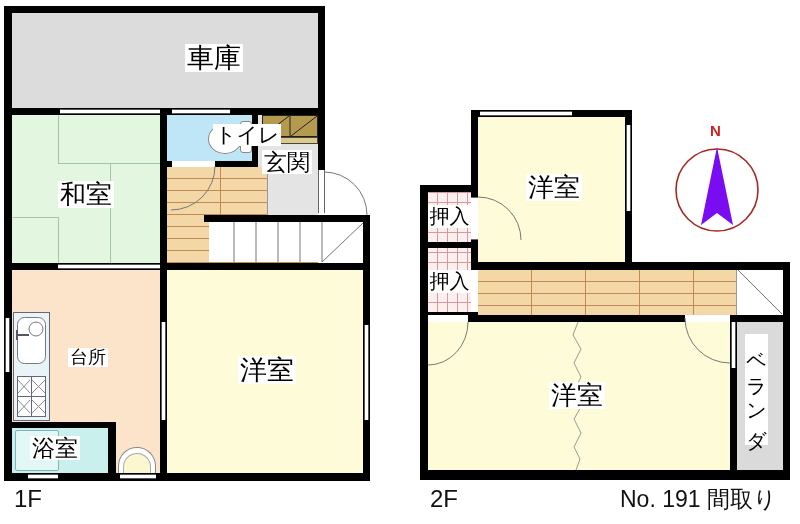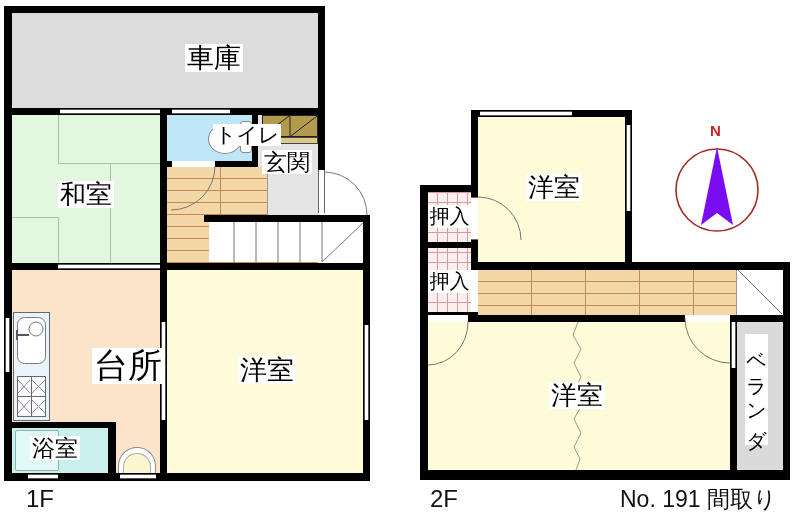--- a/index.html
+++ b/index.html
@@ -166,26 +166,26 @@
   <svg class="abs" style="left:667px;top:140px;z-index:5;" width="100" height="100" viewBox="0 0 100 100">
     <circle cx="50" cy="50" r="41" fill="none" stroke="#a32a22" stroke-width="1.6"></circle>
     <polygon points="50,7 66,85 50,73 34,85" fill="#7a0cf2"></polygon>
   </svg>
   <div class="txt" style="left:710px;top:123px;font-size:15px;font-weight:bold;color:#cc2222;">N</div>
 
   <div class="lbl" style="left:137px;top:44px;font-size:27px;margin-left:48px;">車庫</div>
   <div class="lbl" style="left:58px;top:172px;font-size:26px;margin-top:9px;">和室</div>
   <div class="lbl" style="left:181px;top:124px;font-size:21px;margin-left:32px;">トイレ</div>
   <div class="lbl" style="left:262px;top:150px;font-size:23px;">玄関</div>
-  <div class="lbl" style="left:92px;top:348px;font-size:34px;">台所</div>
+  <div class="lbl" style="left:68px;top:348px;font-size:18px;">台所</div>
   <div class="lbl" style="left:238px;top:356px;font-size:27px;">洋室</div>
   <div class="lbl" style="left:30px;top:436px;font-size:23px;">浴室</div>
   <div class="lbl" style="left:526px;top:174px;font-size:26px;">洋室</div>
   <div class="lbl" style="left:428px;top:205px;width:43px;font-size:20px;text-align:center;padding:1px 0;">押入</div>
   <div class="lbl" style="left:428px;top:270px;width:43px;font-size:20px;text-align:center;padding:1px 0;">押入</div>
   <div class="lbl" style="left:549px;top:382px;font-size:26px;">洋室</div>
   <div class="lbl vlbl" style="left:745px;top:334px;font-size:20px;">ベランダ</div>
 
-  <div class="txt" style="left:26px;top:486px;font-size:24px;">1F</div>
+  <div class="txt" style="left:14px;top:486px;font-size:24px;">1F</div>
   <div class="txt" style="left:430px;top:486px;font-size:24px;">2F</div>
   <div class="txt" style="left:620px;top:487px;font-size:23px;">No. 191 間取り</div>
 
 </div>
 
 </body></html>

